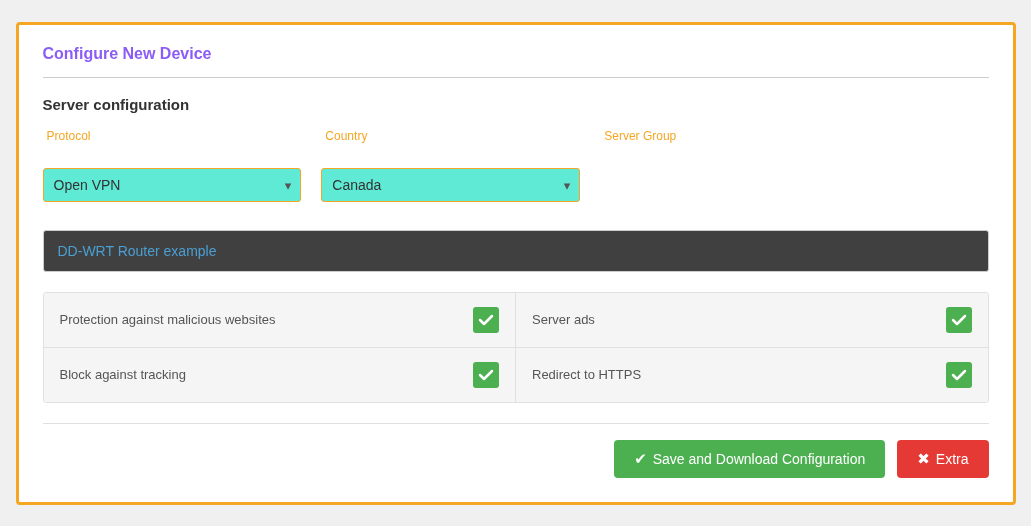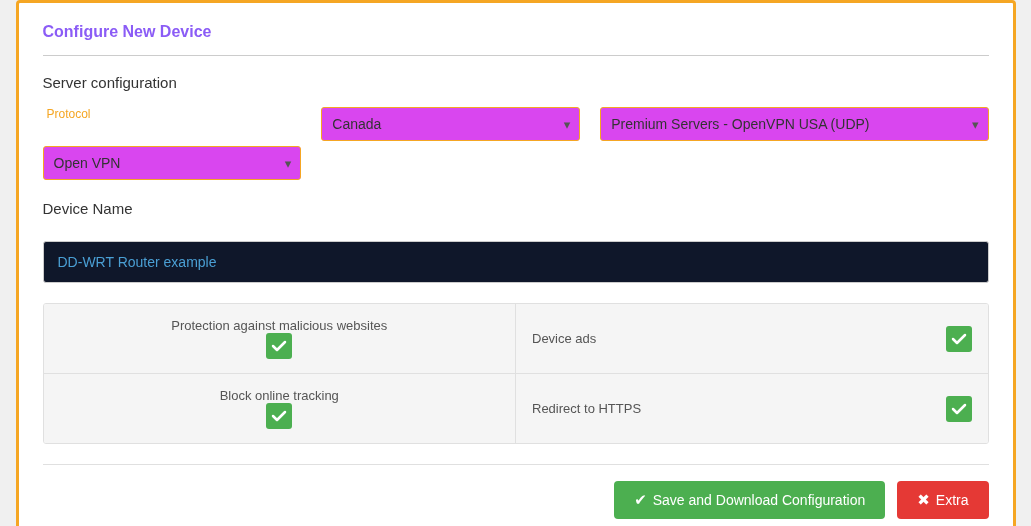--- a/index.html
+++ b/index.html
@@ -24,21 +24,21 @@
       color: #8b5cf6;
       margin-bottom: 14px;
     }
     .divider {
       border: none;
       border-top: 1px solid #ccc;
       margin-bottom: 18px;
     }
     .section-title {
       font-size: 15px;
-      font-weight: normal;
+      font-weight: bold;
       color: #333;
       margin-bottom: 16px;
     }
     .server-config-row {
       display: flex;
       gap: 20px;
       margin-bottom: 20px;
     }
     .field-group {
       display: flex;
@@ -54,21 +54,21 @@
       color: #f5a623;
       margin-bottom: 4px;
       padding-left: 4px;
     }
     .styled-select {
       border: 1px solid #f5a623;
       border-radius: 3px;
       padding: 8px 10px;
       font-size: 14px;
       color: #333;
-      background: #d946ef;
+      background: #5eead4;
       appearance: none;
       -webkit-appearance: none;
       cursor: pointer;
       width: 100%;
       background-image: none;
     }
     .select-wrapper {
       position: relative;
     }
     .select-wrapper::after {
@@ -84,21 +84,21 @@
     .device-name-section {
       margin-bottom: 20px;
     }
     .device-name-input {
       width: 100%;
       border: 1px solid #ccc;
       border-radius: 3px;
       padding: 12px 14px;
       font-size: 14px;
       color: #4a9fd4;
-      background: #0f172a;
+      background: #404040;
       outline: none;
       margin-top: 8px;
     }
     .extra-features-section {
       margin-bottom: 20px;
     }
     .features-grid {
       margin-top: 12px;
       border: 1px solid #e0e0e0;
       border-radius: 3px;
@@ -115,21 +115,20 @@
     }
     .feature-cell {
       display: flex;
       align-items: center;
       justify-content: space-between;
       flex: 1;
       padding: 14px 16px;
     }
     .feature-cell:first-child {
       border-right: 1px solid #e0e0e0;
-      flex-direction: column;
     }
     .feature-label {
       font-size: 13px;
       color: #555;
     }
     .feature-checkbox {
       width: 26px;
       height: 26px;
       background: #4caf50;
       border-radius: 3px;
@@ -194,71 +193,66 @@
       <div class="select-wrapper">
         <select class="styled-select">
           <option>Open VPN</option>
           <option>IKEv2</option>
           <option>WireGuard</option>
         </select>
       </div>
     </div>
 
     <div class="field-group">
+      <label class="field-label">Country</label>
       <div class="select-wrapper">
         <select class="styled-select">
           <option>Canada</option>
           <option>United States</option>
           <option>United Kingdom</option>
           <option>Germany</option>
           <option>France</option>
         </select>
       </div>
     </div>
 
     <div class="field-group wide">
-      <div class="select-wrapper">
-        <select class="styled-select">
-          <option>Premium Servers - OpenVPN USA (UDP)</option>
-          <option>Standard Servers - OpenVPN USA (TCP)</option>
-        </select>
-      </div>
+      <label class="field-label">Server Group</label>
     </div>
   </div>
 
   <div class="device-name-section">
-    <div class="section-title">Device Name</div>
     <input type="text" class="device-name-input" value="DD-WRT Router example" placeholder="DD-WRT Router example" style="">
   </div>
 
   <div class="extra-features-section">
     <div class="features-grid">
 
       <div class="feature-row">
         <div class="feature-cell">
           <span class="feature-label">Protection against malicious websites</span>
           <div class="feature-checkbox">
             <svg viewBox="0 0 16 16" fill="none" xmlns="http://www.w3.org/2000/svg">
               <polyline points="2,8 6,12 14,4" stroke="white" stroke-width="2.5" stroke-linecap="round" stroke-linejoin="round"></polyline>
             </svg>
           </div>
         </div>
         <div class="feature-cell">
-          <span class="feature-label">Device ads</span>
+          <span class="feature-label">Server ads</span>
           <div class="feature-checkbox">
             <svg viewBox="0 0 16 16" fill="none" xmlns="http://www.w3.org/2000/svg">
               <polyline points="2,8 6,12 14,4" stroke="white" stroke-width="2.5" stroke-linecap="round" stroke-linejoin="round"></polyline>
             </svg>
           </div>
         </div>
       </div>
 
       <div class="feature-row">
         <div class="feature-cell">
-          <span class="feature-label">Block online tracking</span>
+          <span class="feature-label">Block against tracking</span>
           <div class="feature-checkbox">
             <svg viewBox="0 0 16 16" fill="none" xmlns="http://www.w3.org/2000/svg">
               <polyline points="2,8 6,12 14,4" stroke="white" stroke-width="2.5" stroke-linecap="round" stroke-linejoin="round"></polyline>
             </svg>
           </div>
         </div>
         <div class="feature-cell">
           <span class="feature-label">Redirect to HTTPS</span>
           <div class="feature-checkbox">
             <svg viewBox="0 0 16 16" fill="none" xmlns="http://www.w3.org/2000/svg">

